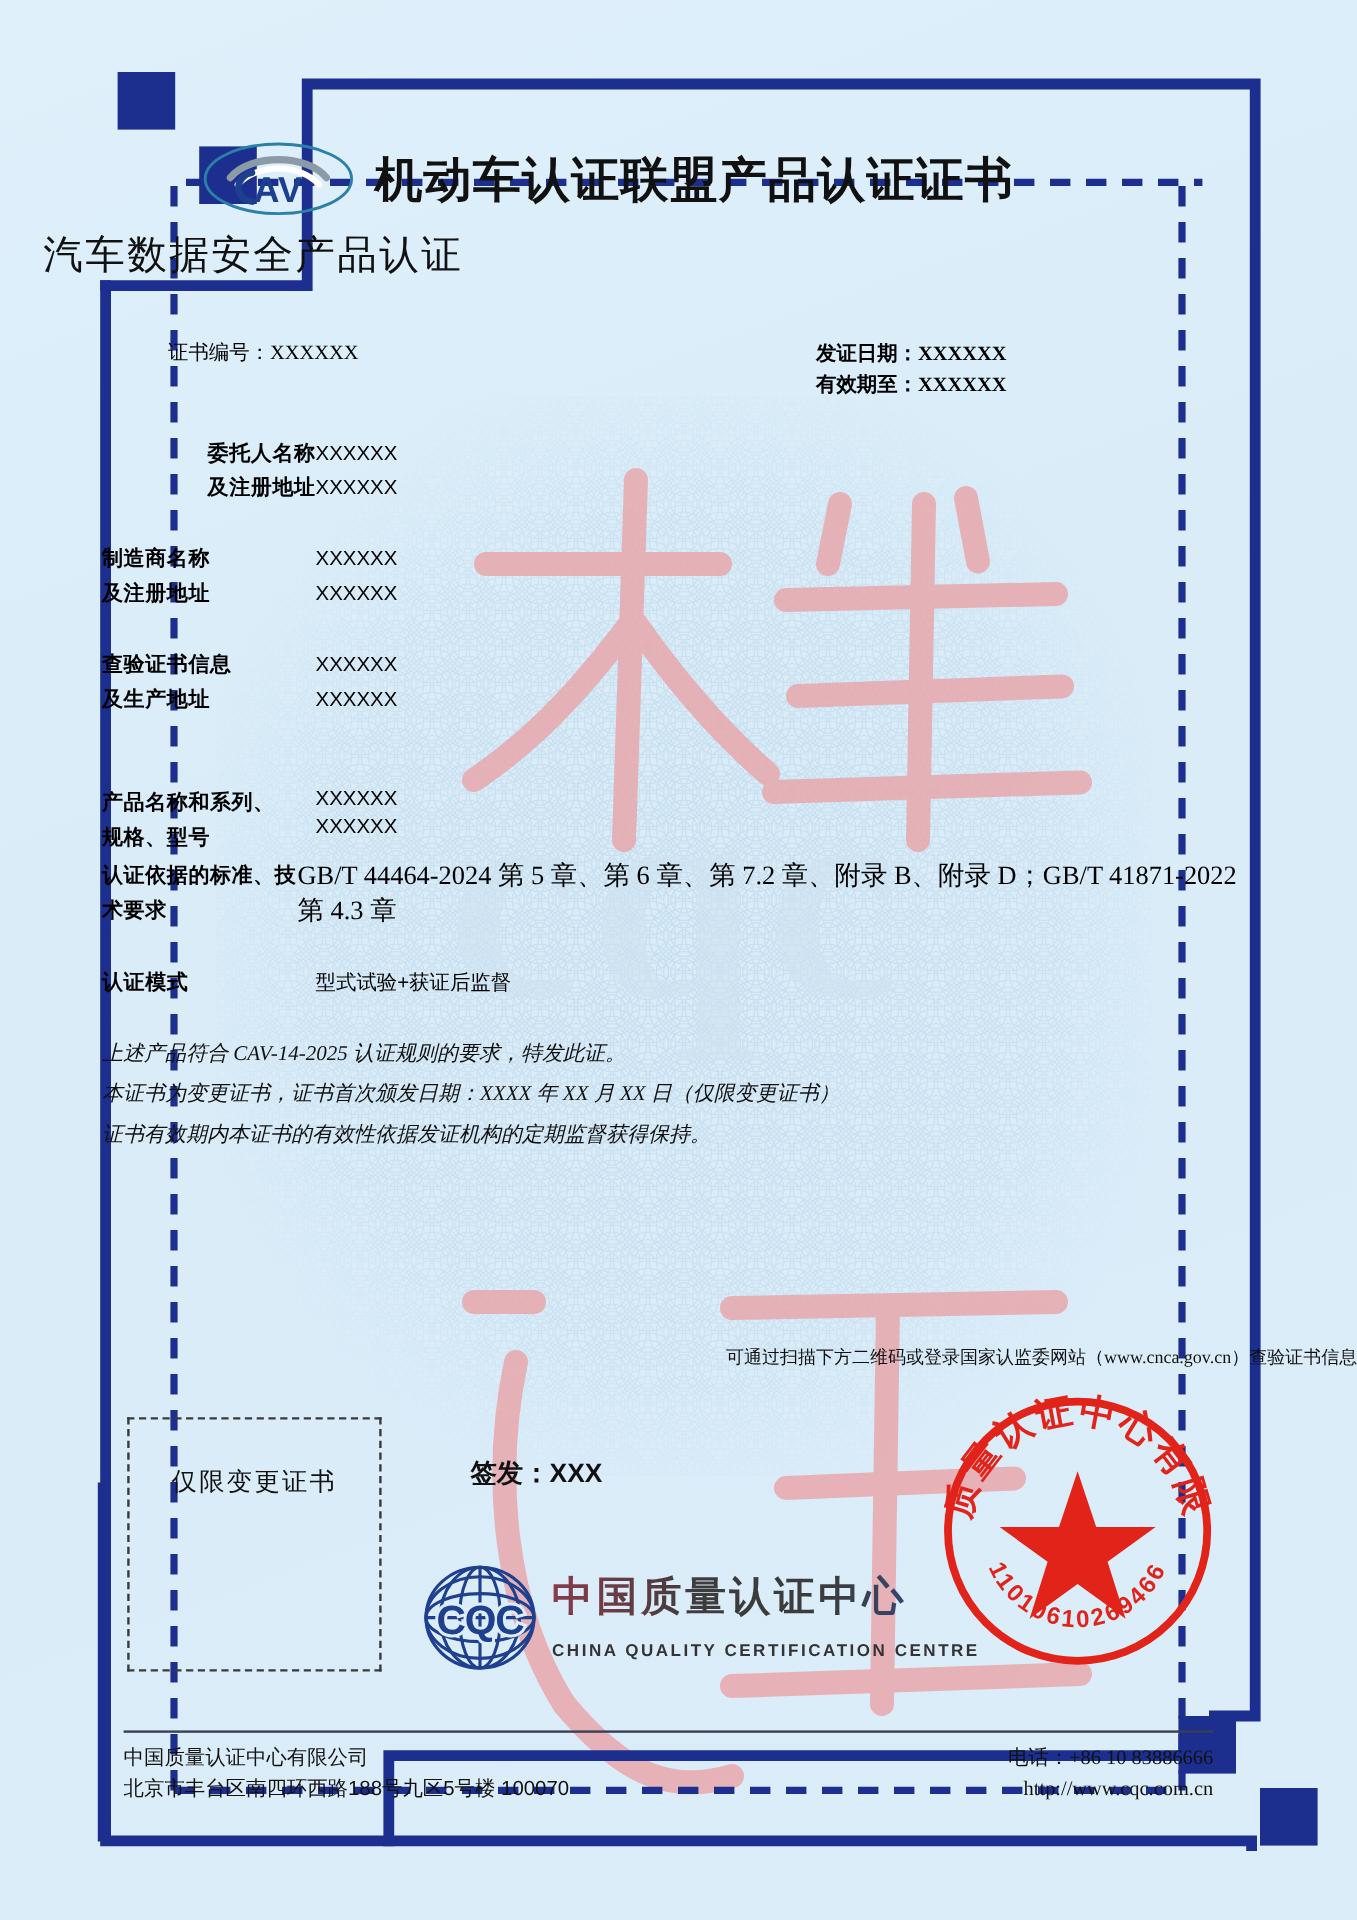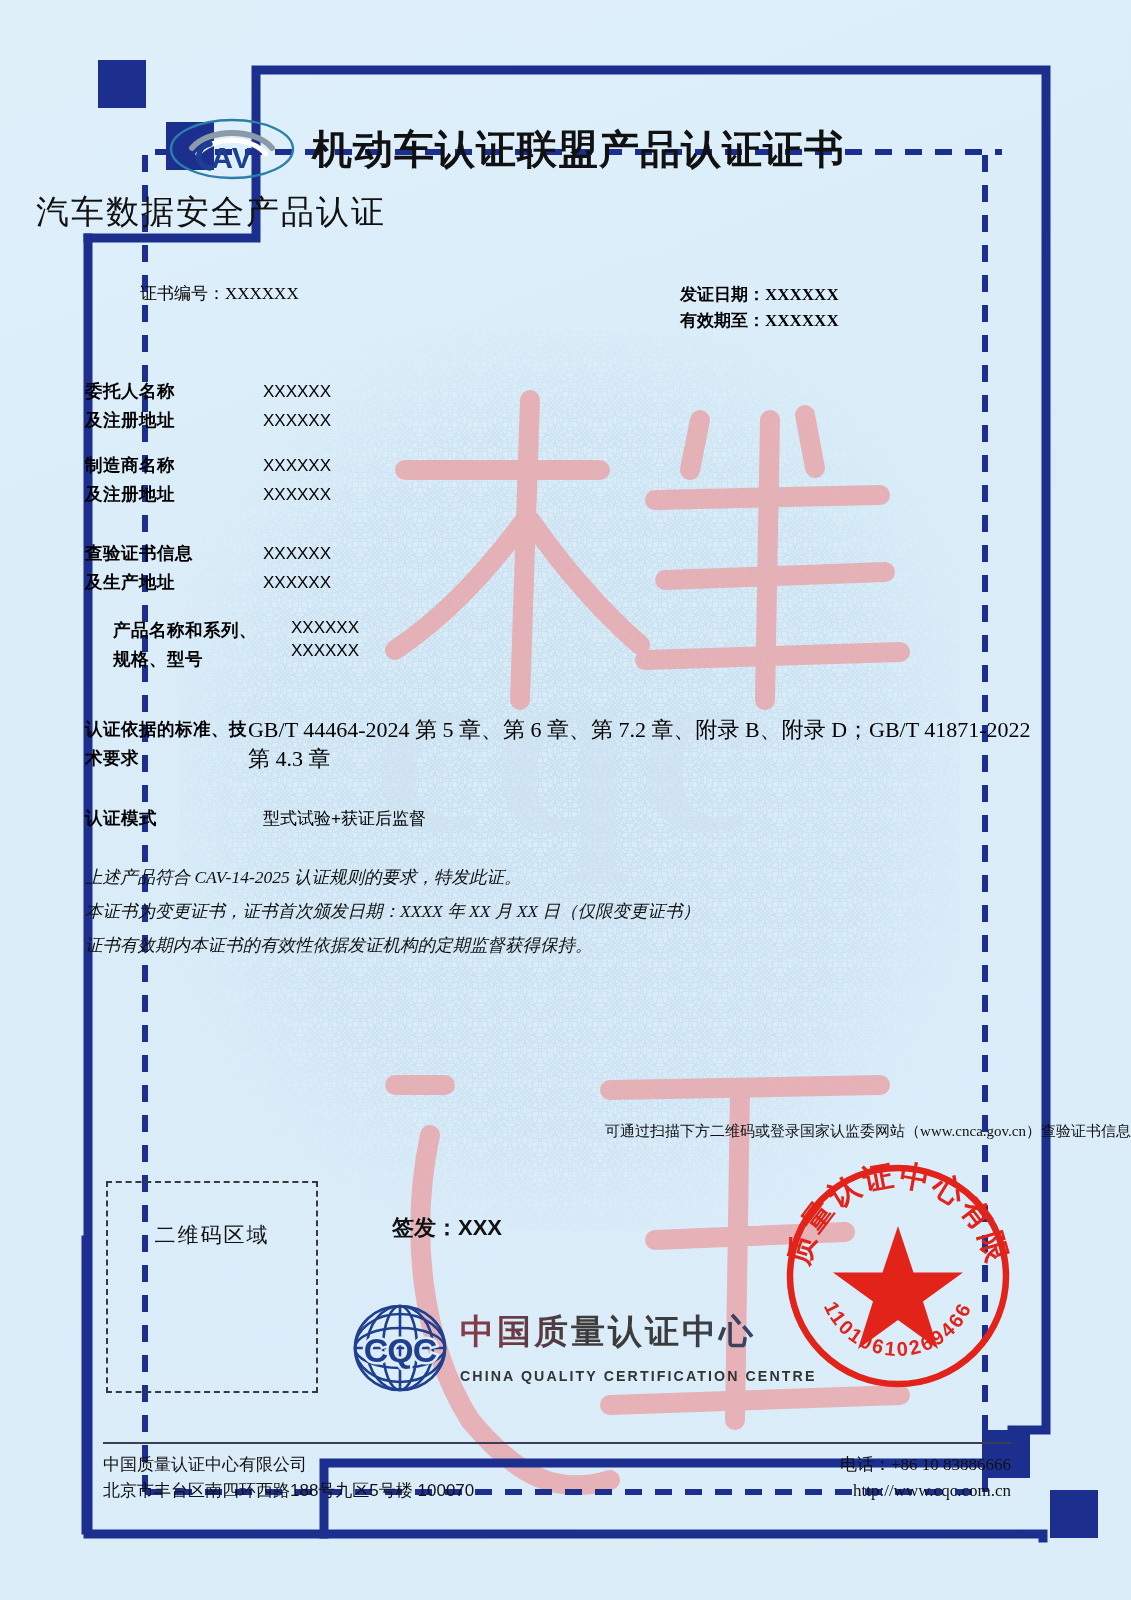--- a/index.html
+++ b/index.html
@@ -69,24 +69,24 @@
     width: 178px; font-size: 17.5px; font-weight: bold; color: #000;
     line-height: 29px; letter-spacing: .5px;
   }
   .field .val {
     font-size: 17px; color: #000; line-height: 29px;
     font-family: "Liberation Sans", "DejaVu Sans", sans-serif;
   }
   .field .val.tight { line-height: 23px; }
   .field .val.cn { font-size: 17px; }
 
-  .f1 { left: 85px; top: 377px; }
+  .f1 { left: 85px; top: 363px; text-align: right; }
   .f2 { left: 85px; top: 451px; }
   .f3 { left: 85px; top: 539px; }
-  .f4 { left: 85px; top: 616px; padding-left: 28px; }
+  .f4 { left: 85px; top: 654px; }
   .f5 { left: 85px; top: 715px; width: 960px; }
   .f6 { left: 85px; top: 804px; }
 
   .f5 .lbl { width: 178px; }
   .f5 .val { font-family: "Liberation Serif","DejaVu Serif",serif; font-size: 22px; }
 
   .statements {
     position: absolute; left: 85px; top: 860px; width: 860px;
     font-family: "Liberation Serif", "DejaVu Serif", serif;
     font-size: 17.5px; color: #111; line-height: 34px;
@@ -335,21 +335,21 @@
       <div>上述产品符合 CAV-14-2025 认证规则的要求，特发此证。</div>
       <div>本证书为变更证书，证书首次颁发日期：XXXX 年 XX 月 XX 日（仅限变更证书）</div>
       <div>证书有效期内本证书的有效性依据发证机构的定期监督获得保持。</div>
     </div>
 
     <div class="verify-line">
       <span>可通过扫描下方二维码或登录国家认监委网站（</span><span class="url">www.cnca.gov.cn</span><span>）查验证书信息</span>
     </div>
 
     <div class="qr-box">
-      <span>二维码区域</span>
+      <span>仅限变更证书</span>
     </div>
 
     <div class="signed">签发：XXX</div>
 
     <div class="cqc-block">
       <svg class="cqc-globe" viewBox="0 0 96 96">
         <g fill="none" stroke="#1f3f8f" stroke-width="2.6">
           <ellipse cx="48" cy="48" rx="45" ry="42"></ellipse>
           <ellipse cx="48" cy="48" rx="45" ry="20"></ellipse>
           <ellipse cx="48" cy="48" rx="45" ry="34"></ellipse>

